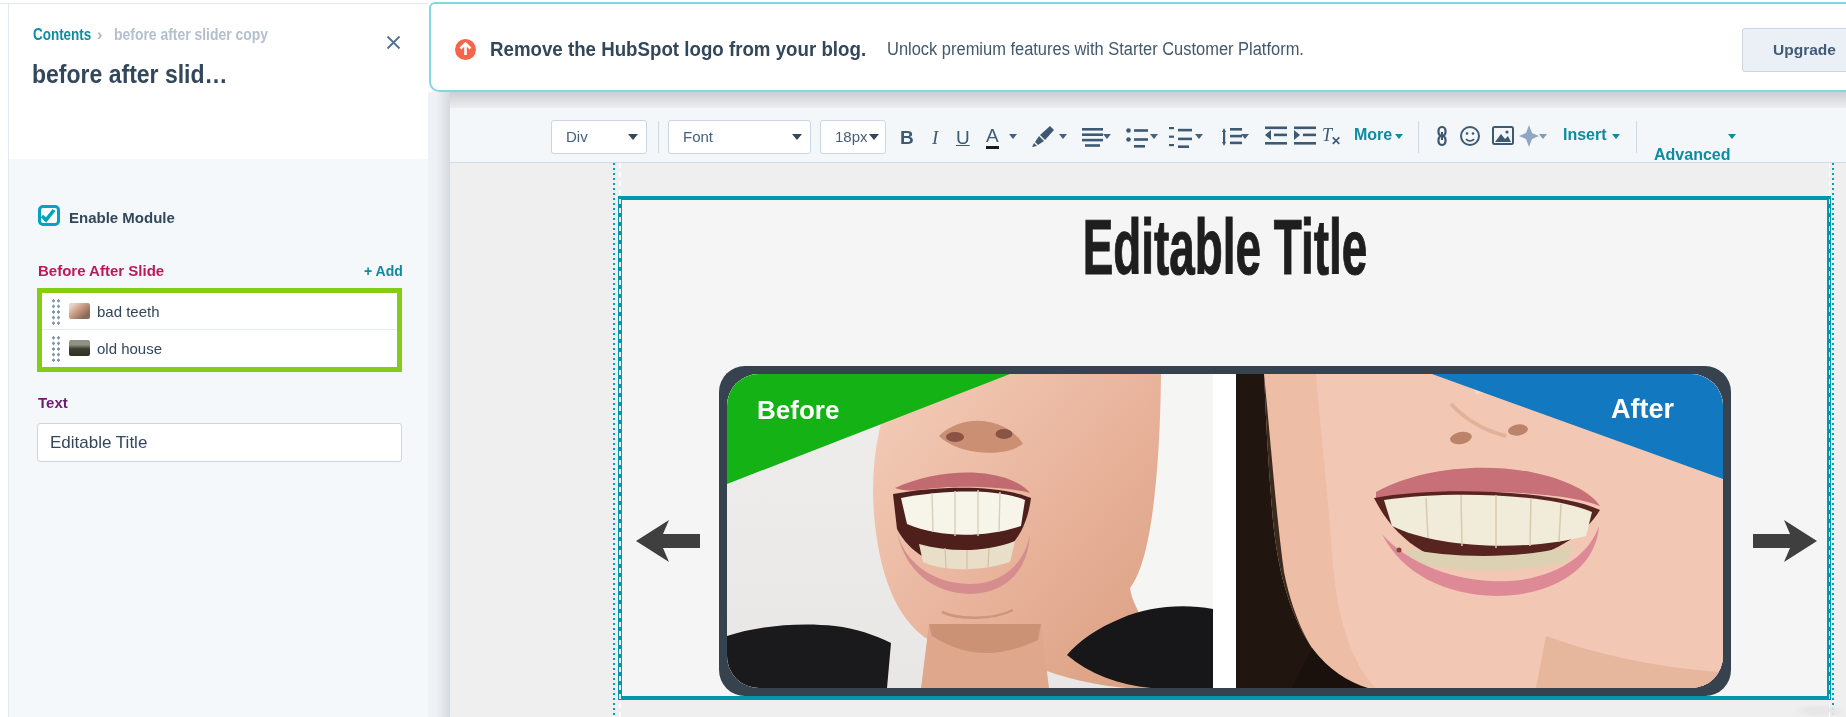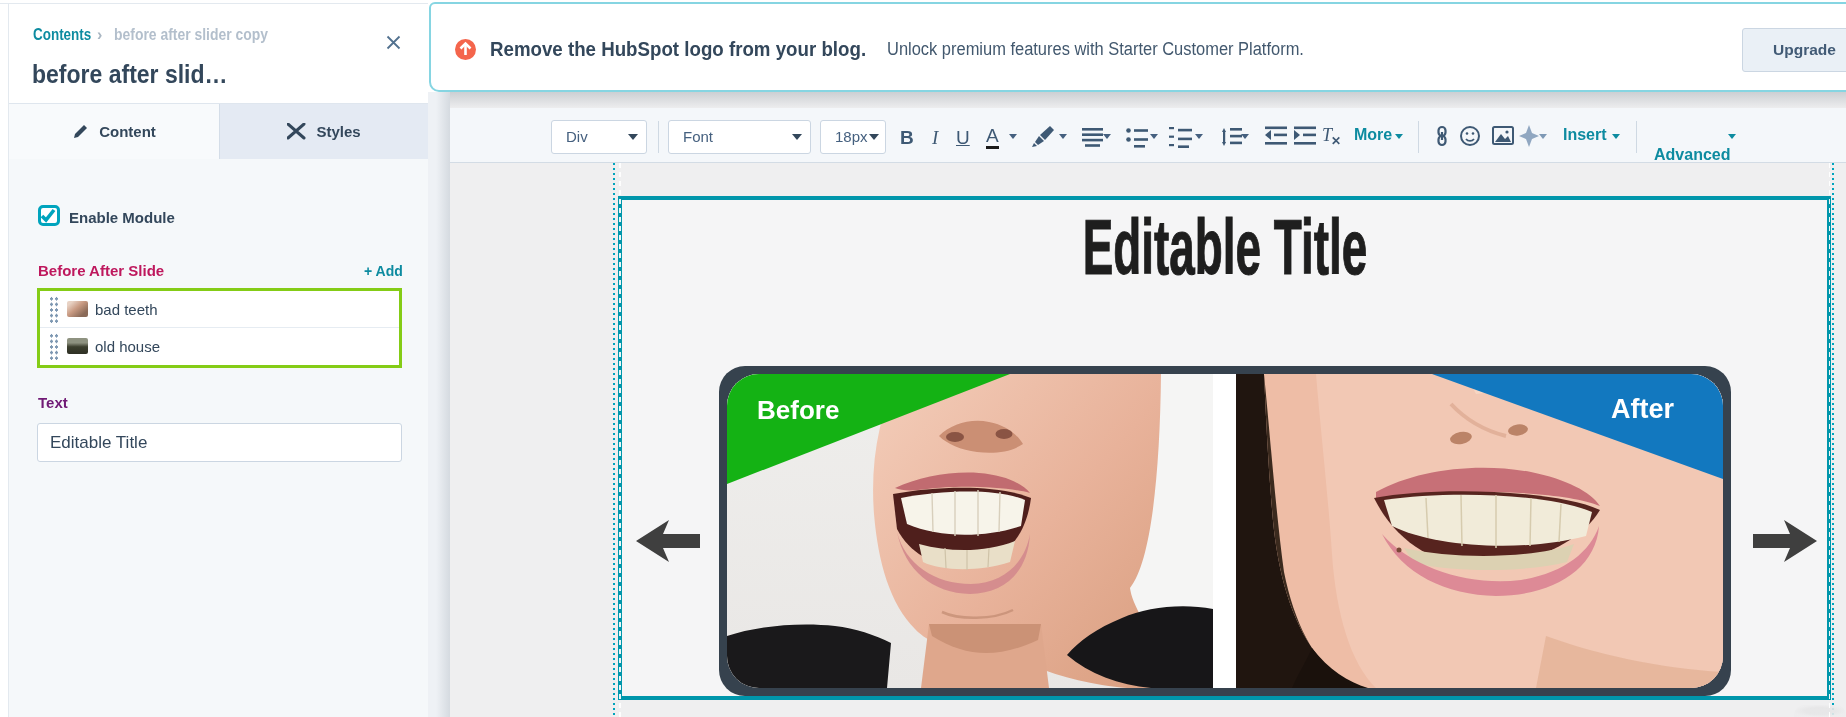--- a/index.html
+++ b/index.html
@@ -19,21 +19,21 @@
   #tabs { position:absolute; left:9px; top:99px; width:419px; height:56px; border-top:1px solid #dfe6ee; }
   #tab-content { position:absolute; left:0; top:0; width:210px; height:56px; background:#f8fafc; color:#33475b; font-weight:bold; font-size:15px; }
   #tab-styles { position:absolute; left:210px; top:0; width:209px; height:56px; background:#e4eaf3; border-bottom:1px solid #cbd6e2; border-left:1px solid #d4dde8; color:#33475b; font-weight:bold; font-size:15px; }
   .tabinner { position:absolute; top:19px; width:100%; text-align:center; }
   #sidebody { position:absolute; left:9px; top:155px; width:419px; height:562px; background:#f5f8fa; }
 
   .cb { position:absolute; left:29px; top:46px; width:22px; height:21px; background:#fff; border:3px solid #00a4bd; border-radius:5px; }
   .cblabel { position:absolute; left:60px; top:50px; font-size:15px; font-weight:bold; color:#33475b; }
   .seclabel { position:absolute; left:29px; top:103px; font-size:15px; font-weight:bold; color:#be185d; }
   .addlink { position:absolute; left:355px; top:104px; font-size:14px; font-weight:bold; color:#0d8ba0; }
-  .rows { position:absolute; left:28px; top:129px; width:365px; background:#fff; border:3px solid #84cc16; }
+  .rows { position:absolute; left:28px; top:129px; width:365px; background:#fff; border:5px solid #84cc16; }
   .row { position:relative; height:37px; line-height:37px; border-bottom:1px solid #e6ecf2; font-size:15px; color:#33475b; }
   .row:last-child { border-bottom:none; }
   .row .grip { position:absolute; left:9px; top:5px; width:10px; height:28px;
      background-image:radial-gradient(circle, #7e98b2 1.5px, transparent 1.7px);
      background-size:5px 5.6px; }
   .row .thumb { position:absolute; left:27px; top:10px; width:21px; height:16px; border-radius:2px; }
   .row .rtext { position:absolute; left:55px; top:0; }
   .textlabel { position:absolute; left:29px; top:235px; font-size:15px; font-weight:bold; color:#701a75; }
   .input { position:absolute; left:28px; top:264px; width:365px; height:39px; background:#fff; border:1px solid #cbd6e2; border-radius:3px; font-size:17px; color:#33475b; line-height:37px; padding-left:12px; }
 
@@ -86,32 +86,20 @@
     <div class="edge"></div>
     <div id="crumbs">
         <span class="teal">Contents</span>
         <span class="sep">›</span>
         <span class="c2">before after slider copy</span>
       </div>
     <div id="closex"><svg width="15" height="15" viewBox="0 0 15 15">
           <path d="M1.5 1.5 L13.5 13.5 M13.5 1.5 L1.5 13.5" stroke="#52718f" stroke-width="1.8"></path>
         </svg></div>
     <div id="paneltitle">before after slid…</div>
-    <div id="tabs">
-      <div id="tab-content">
-          <div class="tabinner"><svg width="17" height="17" viewBox="0 0 17 17" style="vertical-align:-3px; margin-right:10px">
-              <path d="M2 15 L3 11 L12 2 L15 5 L6 14 Z" fill="#33475b"></path>
-            </svg>Content</div>
-        </div>
-      <div id="tab-styles">
-          <div class="tabinner"><svg width="19" height="17" viewBox="0 0 19 17" style="vertical-align:-3px; margin-right:10px">
-              <path d="M1 1 L17 15 M17 1 L1 15" stroke="#33475b" stroke-width="3" stroke-linecap="round"></path>
-            </svg>Styles</div>
-        </div>
-    </div>
     <div id="sidebody">
       <div class="cb">
           <svg width="16" height="15" viewBox="0 0 16 15" style="position:absolute;left:-1px;top:0px">
             <path d="M2 8 L6 12 L14 2" stroke="#00a4bd" stroke-width="3.6" fill="none"></path>
           </svg>
         </div>
       <div class="cblabel">Enable Module</div>
       <div class="seclabel">Before After Slide</div>
       <div class="addlink">+ Add</div>
       <div class="rows">

